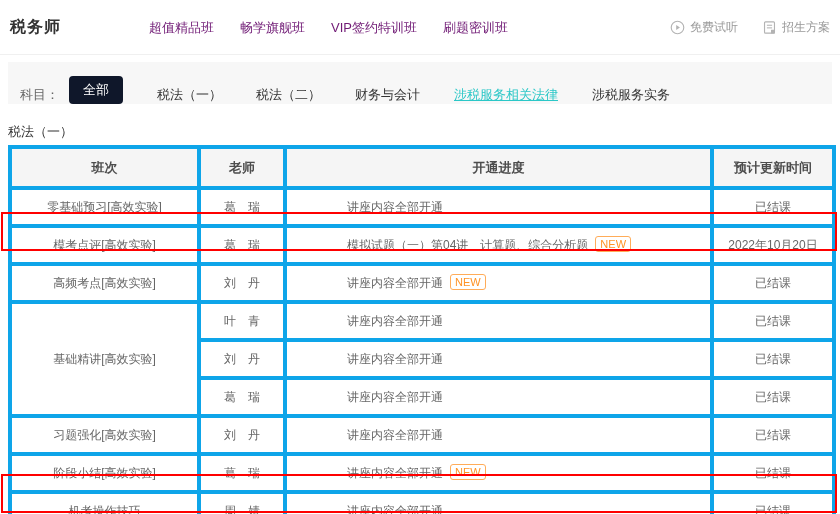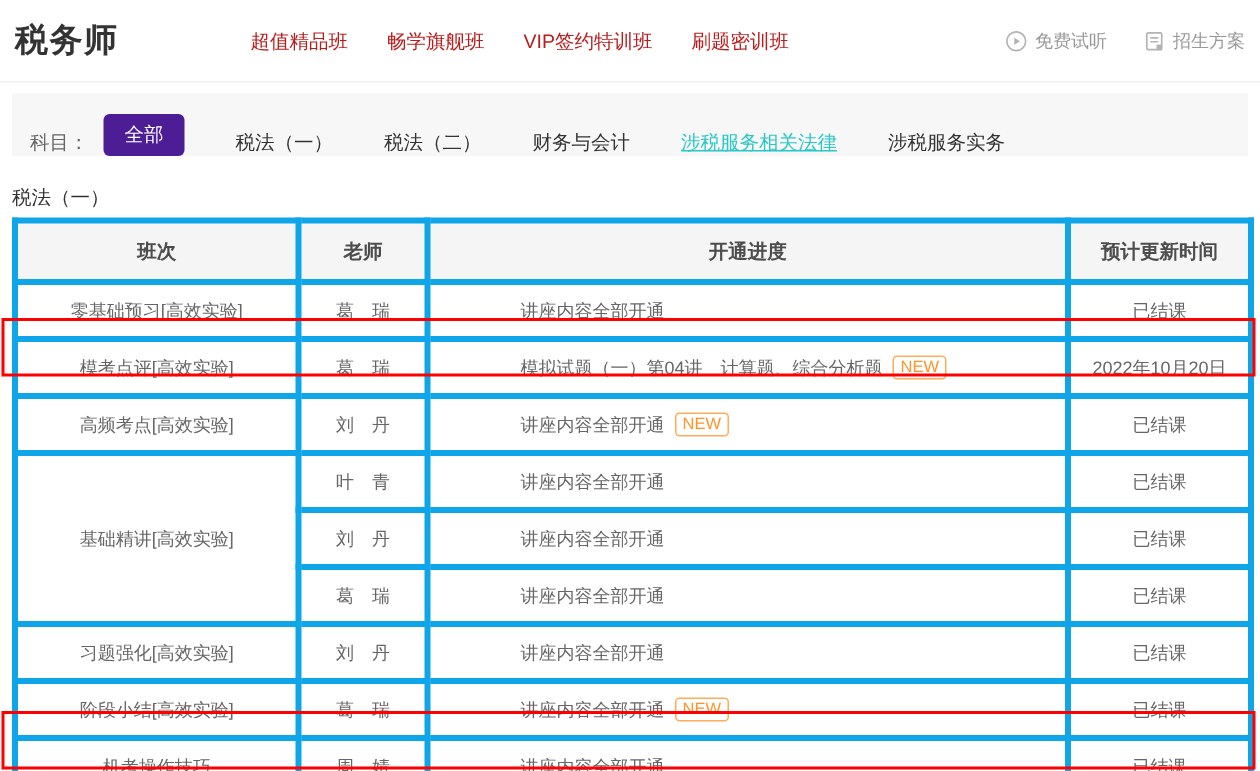--- a/index.html
+++ b/index.html
@@ -8,24 +8,24 @@
     background:#ffffff; color:#666;
     font-family:"Liberation Sans","DejaVu Sans",sans-serif;
   }
 
   
   .nav {
     height:55px; box-sizing:border-box; padding:0 10px;
     display:flex; align-items:center;
     border-bottom:1px solid #f0f0f0;
   }
-  .nav-title { font-size:22px; font-weight:bold; color:#333; letter-spacing:1px; }
+  .nav-title { font-size:16px; font-weight:bold; color:#333; letter-spacing:1px; }
   .tabs { display:flex; margin-left:88px; height:55px; align-items:stretch; }
   .tab {
-    font-size:13px; color:#b91c1c; position:relative; cursor:pointer;
+    font-size:13px; color:#701a75; position:relative; cursor:pointer;
     display:flex; align-items:center; margin-right:26px; padding-top:1px;
   }
   .tab.active { color:#2bc7c7; }
   .tab.active::after {
     content:""; position:absolute; left:0; right:0; bottom:11px;
     height:3px; border-radius:2px; background:#2bc7c7;
   }
   .nav-actions { margin-left:auto; display:flex; align-items:center; }
   .nav-action {
     display:flex; align-items:center; gap:5px;
@@ -35,21 +35,21 @@
 
   
   .filter-bar {
     margin:7px 8px 0; height:42px; background:#f7f7f7;
     display:flex; align-items:flex-end; padding-left:12px;
     font-size:13px; box-sizing:border-box;
   }
   .filter-label { color:#666; }
   .filter-option { color:#333; cursor:pointer; margin-left:34px; }
   .filter-option.selected {
-    margin-left:10px; background:#4c1d95; color:#fff;
+    margin-left:10px; background:#0f172a; color:#fff;
     padding:5px 14px; border-radius:4px;
   }
   .filter-option.highlighted { color:#2bc7c7; text-decoration:underline; }
 
   
   .section-title { margin:20px 8px 0; font-size:13px; color:#333; line-height:15px; }
 
   
   table.course-table {
     margin:6px 8px 0; width:824px; border-collapse:collapse; table-layout:fixed;

